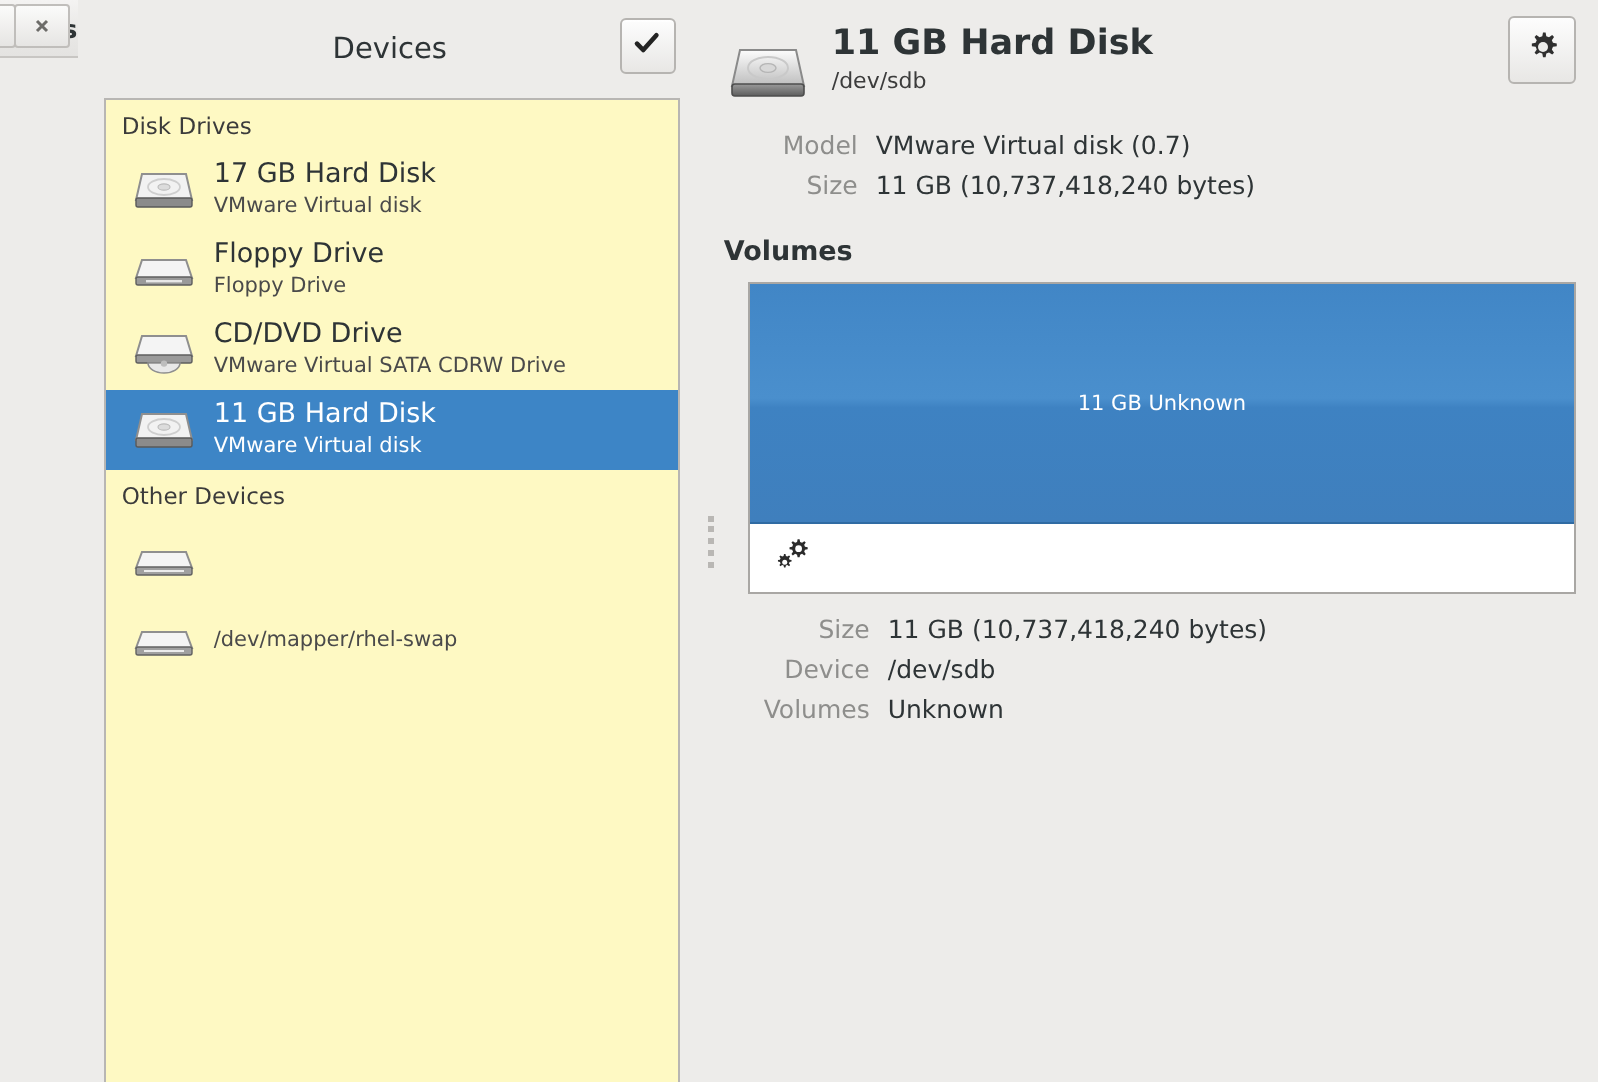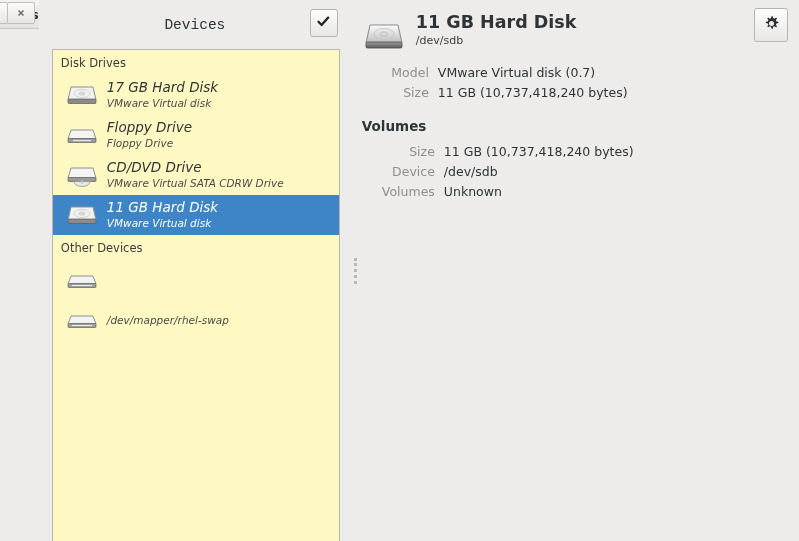--- a/index.html
+++ b/index.html
@@ -68,21 +68,20 @@
     background: #edecea;
     position: relative;
   }
   .devices-header {
     height: 49px;
     flex: 0 0 49px;
     display: flex;
     align-items: center;
     justify-content: center;
     position: relative;
-    font-family: Liberation Mono, monospace;
   }
   .devices-title {
     font-size: 14.5px;
     color: #2e3436;
     font-weight: normal;
   }
   .check-btn {
     position: absolute;
     right: 13px; top: 9px;
     width: 28px; height: 28px;
@@ -105,21 +104,20 @@
   .group-label {
     font-size: 11.5px;
     color: #3b3b3b;
     padding: 6px 0 5px 8px;
   }
   .dev-row {
     display: flex;
     align-items: center;
     padding: 3px 0 3px 12px;
     height: 40px;
-    font-style: italic;
   }
   .dev-row.selected { background: #3d85c6; }
   .dev-icon {
     width: 34px; height: 28px;
     flex: 0 0 34px;
     margin-right: 8px;
     position: relative;
   }
   .dev-text { min-width: 0; }
   .dev-name {
@@ -400,20 +398,39 @@
             <div class="kv-val">VMware Virtual disk (0.7)</div>
           </div>
           <div class="kv-row">
             <div class="kv-key">Size</div>
             <div class="kv-val">11 GB (10,737,418,240 bytes)</div>
           </div>
         </div>
 
       <div class="volumes-title">Volumes</div>
 
+      <div class="volbox">
+        <div class="volbar" style="width: 100%;">
+          <span class="volbar-label">11 GB Unknown</span>
+        </div>
+        <div class="voltoolbar">
+          <span>
+            <svg width="18" height="18" viewBox="0 0 18 18">
+              <g fill="#2b2b2b">
+                <path d="M11.8 1.6 l1 0 .27 1.35 .95 .4 1.15-.78 .7 .7 -.78 1.15 .4 .95 1.35 .27 0 1 -1.35 .27 -.4 .95 .78 1.15 -.7 .7 -1.15-.78 -.95 .4 -.27 1.35 -1 0 -.27-1.35 -.95-.4 -1.15 .78 -.7-.7 .78-1.15 -.4-.95 -1.35-.27 0-1 1.35-.27 .4-.95 -.78-1.15 .7-.7 1.15 .78 .95-.4 Z"></path>
+              </g>
+              <circle cx="12.3" cy="6.35" r="1.7" fill="#ffffff"></circle>
+              <g fill="#2b2b2b">
+                <path d="M5.0 9.0 l.75 0 .2 1.0 .72 .3 .87-.6 .53 .53 -.6 .87 .3 .72 1.0 .2 0 .75 -1.0 .2 -.3 .72 .6 .87 -.53 .53 -.87-.6 -.72 .3 -.2 1.0 -.75 0 -.2-1.0 -.72-.3 -.87 .6 -.53-.53 .6-.87 -.3-.72 -1.0-.2 0-.75 1.0-.2 .3-.72 -.6-.87 .53-.53 .87 .6 .72-.3 Z"></path>
+              </g>
+              <circle cx="5.37" cy="13.1" r="1.25" fill="#ffffff"></circle>
+            </svg>
+          </span>
+        </div>
+      </div>
 
       <div class="kv-table vol-kv">
           <div class="kv-row">
             <div class="kv-key">Size</div>
             <div class="kv-val">11 GB (10,737,418,240 bytes)</div>
           </div>
           <div class="kv-row">
             <div class="kv-key">Device</div>
             <div class="kv-val">/dev/sdb</div>
           </div>

